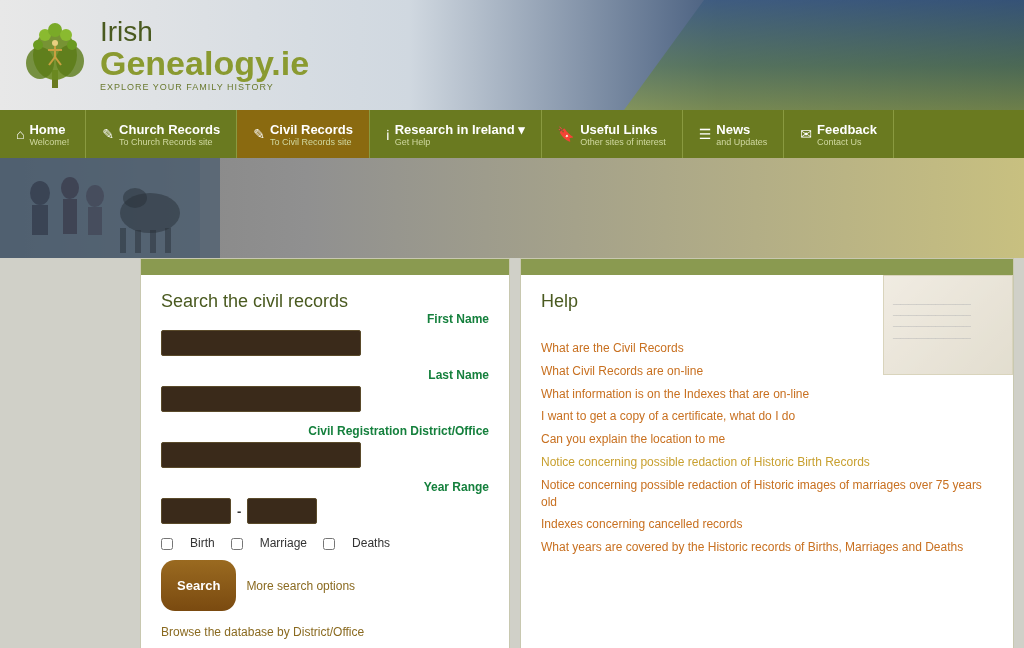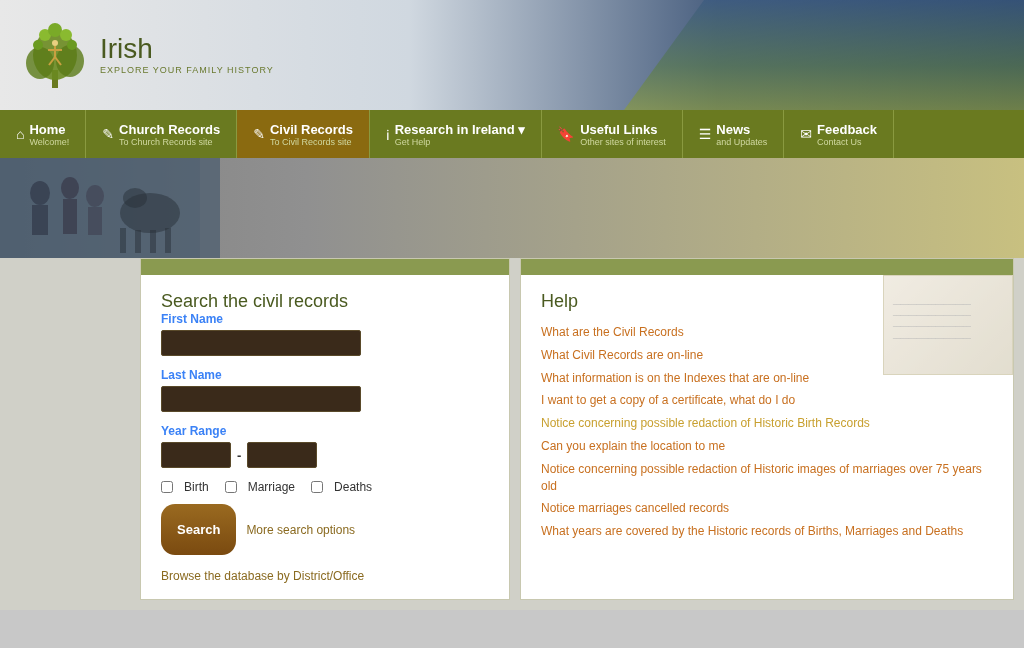--- a/index.html
+++ b/index.html
@@ -105,22 +105,23 @@
       width: 200px; height: 100px;
       background: linear-gradient(to right, #506070 0%, rgba(80,96,112,0.5) 100%);
     }
     .form-group {
       margin-bottom: 12px;
     }
     .form-label {
       display: block;
       font-size: 12px;
       font-weight: bold;
-      color: #3b82f6;
+      color: #15803d;
       margin-bottom: 4px;
+      text-align: right;
     }
     .form-input {
       width: 200px;
       height: 26px;
       background: #3a2a1a;
       border: 1px solid #5a4a2a;
       border-radius: 2px;
       display: block;
     }
     .year-range {
@@ -137,22 +138,22 @@
     }
     .year-sep { color: #333; font-weight: bold; }
     .checkboxes {
       display: flex;
       align-items: center;
       gap: 16px;
       margin: 10px 0;
     }
     .checkbox-item {
       display: flex;
-      align-items: center;
-      gap: 11px;
+      align-items: flex-end;
+      gap: 17px;
       font-size: 12px;
       color: #333;
     }
     .checkbox-item input[type=checkbox] {
       width: 12px;
       height: 12px;
     }
     .search-btn {
       background: linear-gradient(to bottom, #9a6a20, #7a4a10);
       color: white;
@@ -232,20 +233,23 @@
       <circle cx="52" cy="30" r="5" fill="#6a9a20"></circle>
 
       <circle cx="35" cy="28" r="3" fill="#e8d080"></circle>
       <line x1="35" y1="31" x2="35" y2="42" stroke="#c8a040" stroke-width="2"></line>
       <line x1="28" y1="35" x2="42" y2="35" stroke="#c8a040" stroke-width="2"></line>
       <line x1="35" y1="42" x2="29" y2="50" stroke="#c8a040" stroke-width="2"></line>
       <line x1="35" y1="42" x2="41" y2="50" stroke="#c8a040" stroke-width="2"></line>
     </svg>
     <div class="logo-text">
       <span class="logo-irish">Irish</span>
+      <span class="logo-genealogy">
+        <span>Genealogy</span><span style="color:#8a9a30">.ie</span>
+      </span>
       <span class="logo-tagline">EXPLORE YOUR FAMILY HISTORY</span>
     </div>
   </div>
 </div>
 
 <div id="nav">
   <div class="nav-item">
     <span class="nav-icon">⌂</span>
     <div class="nav-content">
       <span class="nav-title">Home</span>
@@ -330,20 +334,24 @@
       <div class="form-group">
         <label class="form-label">First Name</label>
         <input class="form-input" type="text" value="" style="">
       </div>
 
       <div class="form-group">
         <label class="form-label">Last Name</label>
         <input class="form-input" type="text" value="" style="">
       </div>
 
+      <div class="form-group">
+        <label class="form-label">Civil Registration District/Office</label>
+        <input class="form-input" type="text" value="" style="">
+      </div>
 
       <div class="form-group">
         <label class="form-label">Year Range</label>
         <div class="year-range">
           <input class="year-input" type="text" value="" style="">
           <span class="year-sep">-</span>
           <input class="year-input" type="text" value="" style="">
         </div>
       </div>
 
@@ -378,28 +386,28 @@
 
       <div style="position:absolute; right:0; top:0; width:130px; height:100px; background:linear-gradient(135deg,#e8e0d0,#d0c8b0); opacity:0.6; border:1px solid #c0b890; padding:5px;">
         <div style="font-size:7px; color:#888; line-height:1.6; margin-top:10px; padding:4px;">
           <span>____________________</span><br>
           <span>____________________</span><br>
           <span>____________________</span><br>
           <span>____________________</span>
         </div>
       </div>
 
-      <h2 class="card-title" style="margin-bottom:12px;">Help</h2>
+      <h2 class="card-title" style="margin-bottom:28px;">Help</h2>
 
       <div>
         <a class="help-link">What are the Civil Records</a>
         <a class="help-link">What Civil Records are on-line</a>
         <a class="help-link">What information is on the Indexes that are on-line</a>
         <a class="help-link">I want to get a copy of a certificate, what do I do</a>
+        <a class="help-link">Can you explain the location to me</a>
         <a class="help-link" style="color:#c8a030;">Notice concerning possible redaction of Historic Birth Records</a>
-        <a class="help-link">Can you explain the location to me</a>
         <a class="help-link">Notice concerning possible redaction of Historic images of marriages over 75 years old</a>
-        <a class="help-link">Notice marriages cancelled records</a>
+        <a class="help-link">Indexes concerning cancelled records</a>
         <a class="help-link">What years are covered by the Historic records of Births, Marriages and Deaths</a>
       </div>
     </div>
   </div>
 </div>
 
 </body></html>

